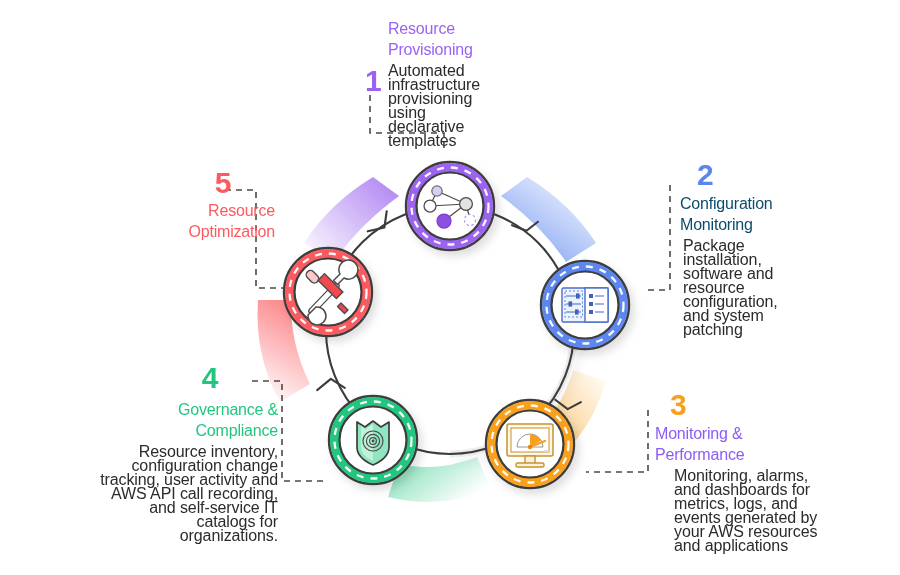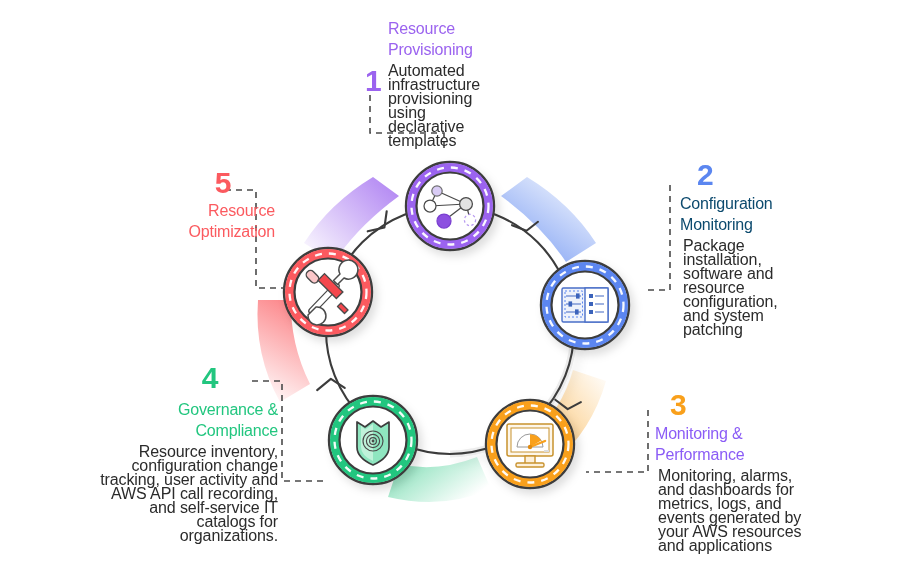--- a/index.html
+++ b/index.html
@@ -35,21 +35,21 @@
   
   #b2{left:680px;top:160px;width:215px;}
   #b2 .num{margin-left:17px;}
   #b2 .title{margin-top:3px;}
   #b2 .desc{margin-top:4px;margin-left:3px;}
 
   
   #b3{left:655px;top:390px;width:235px;}
   #b3 .num{margin-left:15px;}
   #b3 .title{margin-top:3px;}
-  #b3 .desc{margin-top:4px;margin-left:3px;}
+  #b3 .desc{margin-top:4px;margin-left:19px;}
 
   
   #b4{left:100px;top:363px;width:178px;}
   #b4 .num{margin-right:60px;}
   #b4 .title{margin-top:6px;}
   #b4 .desc{margin-top:4px;width:178px;}
 
   
   #b5{left:120px;top:168px;width:155px;}
   #b5 .num{margin-right:44px;}

